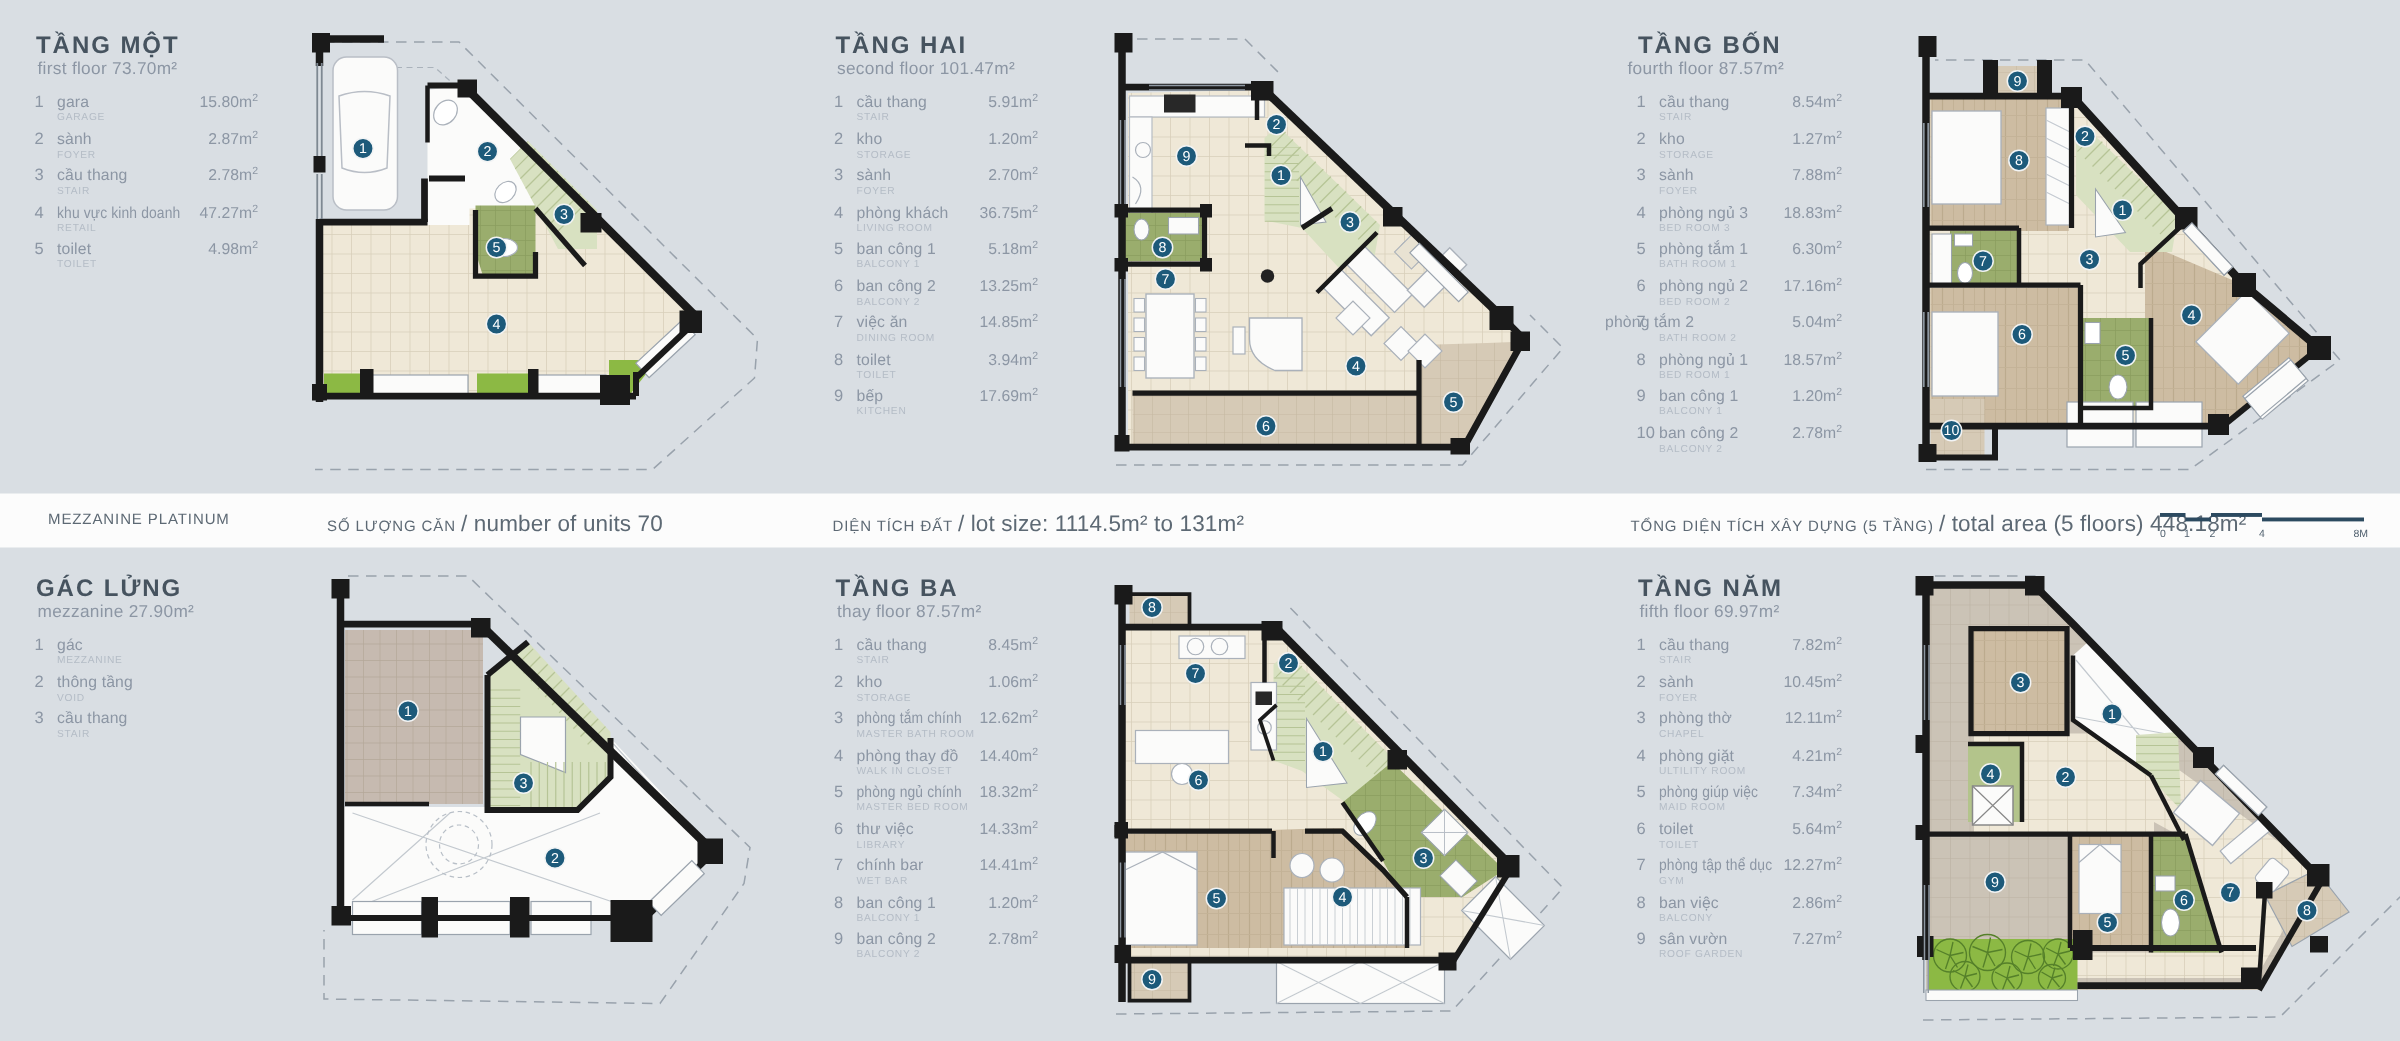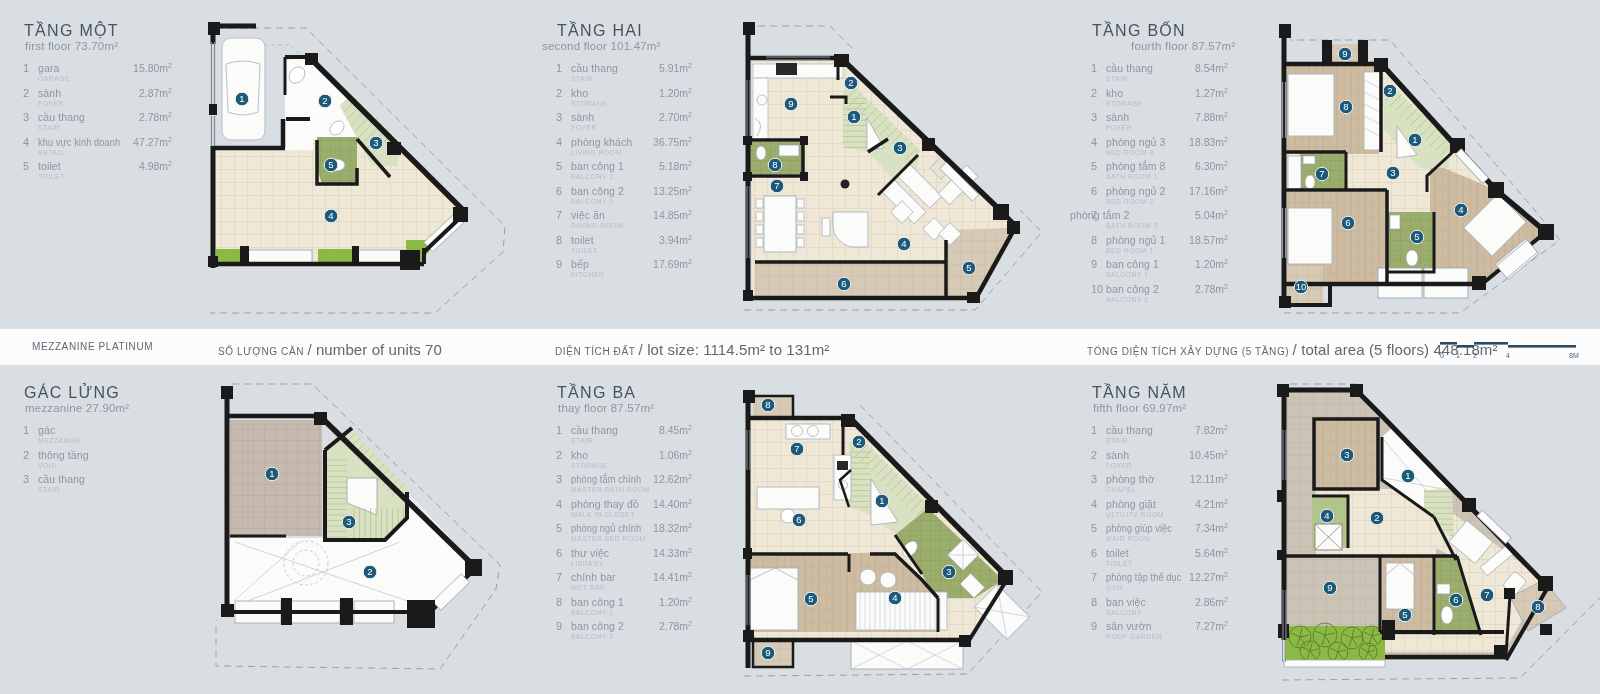--- a/index.html
+++ b/index.html
@@ -1,16 +1,16 @@
 <!DOCTYPE html>
 <html><head><meta charset="utf-8"><style>
 *{margin:0;padding:0;box-sizing:border-box}
 html,body{width:1600px;height:694px;background:#d9dee3;font-family:"Liberation Sans",sans-serif;overflow:hidden;position:relative}
 div{position:absolute;white-space:nowrap}
-.ttl{font-size:16px;letter-spacing:1.3px;color:#46535f;font-weight:400}
+.ttl{font-size:16px;letter-spacing:1.3px;color:#46535f;font-weight:700}
 .sub{font-size:11.5px;color:#8c96a4;letter-spacing:0.2px}
 .inum{font-size:11px;color:#8c96a4}
 .inam{font-size:10.5px;color:#8c96a4;letter-spacing:0.1px}
 .cond{transform:scaleX(0.88);transform-origin:left center}
 .iar{font-size:10.5px;color:#8c96a4;text-align:right}
 .sp{font-size:7px;vertical-align:4px}
 .ilab{font-size:6.8px;color:#b4bcc6;letter-spacing:0.5px}
 .band{left:0;top:329px;width:1600px;height:36px;background:#fcfcfc}
 .bt{top:341px;font-size:10px;color:#5d6974;letter-spacing:0.6px}
 .bs{font-size:15px;letter-spacing:0.1px}
@@ -727,21 +727,21 @@
 <div class="ilab" style="left:38px;top:124.1px">STAIR</div>
 <div class="inum" style="left:23px;top:135.65px">4</div>
 <div class="inam cond" style="left:38px;top:135.65px">khu vực kinh doanh</div>
 <div class="iar" style="left:82px;top:135.65px;width:90px">47.27m<span class="sp">2</span></div>
 <div class="ilab" style="left:38px;top:148.65px">RETAIL</div>
 <div class="inum" style="left:23px;top:160.20000000000002px">5</div>
 <div class="inam" style="left:38px;top:160.20000000000002px">toilet</div>
 <div class="iar" style="left:82px;top:160.20000000000002px;width:90px">4.98m<span class="sp">2</span></div>
 <div class="ilab" style="left:38px;top:173.20000000000002px">TOILET</div>
 <div class="ttl" style="left:557px;top:22px">TẦNG HAI</div>
-<div class="sub" style="left:542px;top:40px">second floor 101.47m²</div>
+<div class="sub" style="left:558px;top:40px">second floor 101.47m²</div>
 <div class="inum" style="left:556px;top:62px">1</div>
 <div class="inam" style="left:571px;top:62px">cầu thang</div>
 <div class="iar" style="left:602px;top:62px;width:90px">5.91m<span class="sp">2</span></div>
 <div class="ilab" style="left:571px;top:75px">STAIR</div>
 <div class="inum" style="left:556px;top:86.55px">2</div>
 <div class="inam" style="left:571px;top:86.55px">kho</div>
 <div class="iar" style="left:602px;top:86.55px;width:90px">1.20m<span class="sp">2</span></div>
 <div class="ilab" style="left:571px;top:99.55px">STORAGE</div>
 <div class="inum" style="left:556px;top:111.1px">3</div>
 <div class="inam" style="left:571px;top:111.1px">sành</div>
@@ -765,39 +765,39 @@
 <div class="ilab" style="left:571px;top:222.30000000000004px">DINING ROOM</div>
 <div class="inum" style="left:556px;top:233.85000000000005px">8</div>
 <div class="inam" style="left:571px;top:233.85000000000005px">toilet</div>
 <div class="iar" style="left:602px;top:233.85000000000005px;width:90px">3.94m<span class="sp">2</span></div>
 <div class="ilab" style="left:571px;top:246.85000000000005px">TOILET</div>
 <div class="inum" style="left:556px;top:258.40000000000003px">9</div>
 <div class="inam" style="left:571px;top:258.40000000000003px">bếp</div>
 <div class="iar" style="left:602px;top:258.40000000000003px;width:90px">17.69m<span class="sp">2</span></div>
 <div class="ilab" style="left:571px;top:271.40000000000003px">KITCHEN</div>
 <div class="ttl" style="left:1092px;top:22px">TẦNG BỐN</div>
-<div class="sub" style="left:1131px;top:40px">fourth floor  87.57m²</div>
+<div class="sub" style="left:1085px;top:40px">fourth floor  87.57m²</div>
 <div class="inum" style="left:1091px;top:62px">1</div>
 <div class="inam" style="left:1106px;top:62px">cầu thang</div>
 <div class="iar" style="left:1138px;top:62px;width:90px">8.54m<span class="sp">2</span></div>
 <div class="ilab" style="left:1106px;top:75px">STAIR</div>
 <div class="inum" style="left:1091px;top:86.55px">2</div>
 <div class="inam" style="left:1106px;top:86.55px">kho</div>
 <div class="iar" style="left:1138px;top:86.55px;width:90px">1.27m<span class="sp">2</span></div>
 <div class="ilab" style="left:1106px;top:99.55px">STORAGE</div>
 <div class="inum" style="left:1091px;top:111.1px">3</div>
 <div class="inam" style="left:1106px;top:111.1px">sành</div>
 <div class="iar" style="left:1138px;top:111.1px;width:90px">7.88m<span class="sp">2</span></div>
 <div class="ilab" style="left:1106px;top:124.1px">FOYER</div>
 <div class="inum" style="left:1091px;top:135.65px">4</div>
 <div class="inam" style="left:1106px;top:135.65px">phòng ngủ 3</div>
 <div class="iar" style="left:1138px;top:135.65px;width:90px">18.83m<span class="sp">2</span></div>
 <div class="ilab" style="left:1106px;top:148.65px">BED ROOM 3</div>
 <div class="inum" style="left:1091px;top:160.20000000000002px">5</div>
-<div class="inam" style="left:1106px;top:160.20000000000002px">phòng tắm 8</div>
+<div class="inam" style="left:1106px;top:160.20000000000002px">phòng tắm 1</div>
 <div class="iar" style="left:1138px;top:160.20000000000002px;width:90px">6.30m<span class="sp">2</span></div>
 <div class="ilab" style="left:1106px;top:173.20000000000002px">BATH ROOM 1</div>
 <div class="inum" style="left:1091px;top:184.75000000000003px">6</div>
 <div class="inam" style="left:1106px;top:184.75000000000003px">phòng ngủ 2</div>
 <div class="iar" style="left:1138px;top:184.75000000000003px;width:90px">17.16m<span class="sp">2</span></div>
 <div class="ilab" style="left:1106px;top:197.75000000000003px">BED ROOM 2</div>
 <div class="inum" style="left:1091px;top:209.30000000000004px">7</div>
 <div class="inam" style="left:1070px;top:209.30000000000004px">phòng tắm 2</div>
 <div class="iar" style="left:1138px;top:209.30000000000004px;width:90px">5.04m<span class="sp">2</span></div>
 <div class="ilab" style="left:1106px;top:222.30000000000004px">BATH ROOM 2</div>

